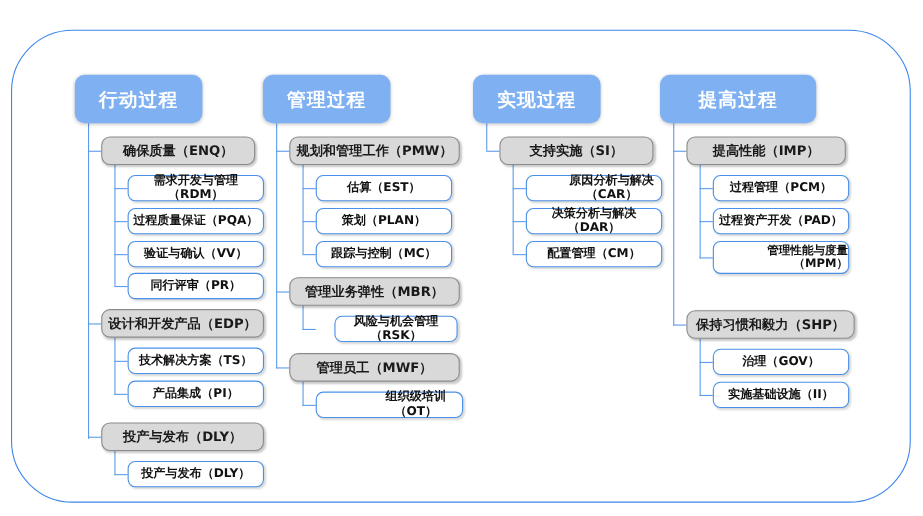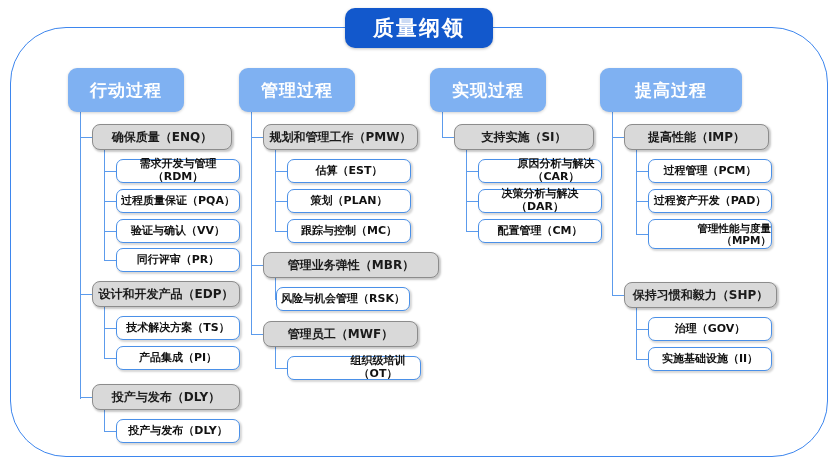--- a/index.html
+++ b/index.html
@@ -63,21 +63,20 @@
   }
   .l4-box.two-line{font-size:10.5px;}
 </style>
 </head>
 <body>
 
 <div id="stage">
 
   <div class="frame"></div>
 
-  <div class="box title-box" style="left:345px;top:8px;width:148px;height:40px;">质量纲领</div>
 
   <div class="box head-box" style="left:68px;top:68px;width:116px;height:44px;">行动过程</div>
   <div class="box head-box" style="left:239px;top:68px;width:116px;height:44px;">管理过程</div>
   <div class="box head-box" style="left:430px;top:68px;width:116px;height:44px;">实现过程</div>
   <div class="box head-box" style="left:600px;top:68px;width:142px;height:44px;">提高过程</div>
 
   <div class="ln v" style="left:80px;top:112px;height:287px;"></div>
   <div class="ln h" style="left:80px;top:137px;width:12px;"></div>
   <div class="ln h" style="left:80px;top:294px;width:12px;"></div>
   <div class="ln h" style="left:80px;top:397px;width:12px;"></div>
@@ -120,26 +119,26 @@
 
   <div class="ln v" style="left:275px;top:150px;height:81px;"></div>
   <div class="ln h" style="left:275px;top:171px;width:12px;"></div>
   <div class="ln h" style="left:275px;top:201px;width:12px;"></div>
   <div class="ln h" style="left:275px;top:231px;width:12px;"></div>
 
   <div class="box l4-box" style="left:287px;top:159px;width:124px;height:24px;">估算（EST）</div>
   <div class="box l4-box" style="left:287px;top:219px;width:124px;height:24px;">跟踪与控制（MC）</div>
   <div class="box l4-box" style="left:287px;top:189px;width:124px;height:24px;">策划（PLAN）</div>
 
-  <div class="box l3-box" style="left:263px;top:252px;width:176px;height:26px;">管理业务弹性（MBR）</div>
+  <div class="box l3-box" style="left:263px;top:252px;width:155px;height:26px;">管理业务弹性（MBR）</div>
 
   <div class="ln v" style="left:275px;top:278px;height:22px;"></div>
   <div class="ln h" style="left:275px;top:299px;width:12px;"></div>
 
-  <div class="box l4-box" style="left:276px;top:287px;width:134px;height:24px;">风险与机会管理（RSK）</div>
+  <div class="box l4-box" style="left:304px;top:287px;width:112px;height:24px;">风险与机会管理（RSK）</div>
 
   <div class="box l3-box" style="left:263px;top:321px;width:155px;height:26px;">管理员工（MWF）</div>
 
   <div class="ln v" style="left:275px;top:347px;height:22px;"></div>
   <div class="ln h" style="left:275px;top:368px;width:12px;"></div>
 
   <div class="box l4-box" style="left:287px;top:356px;width:134px;height:24px;padding-left:48px;">组织级培训（OT）</div>
 
   <div class="ln v" style="left:442px;top:112px;height:25px;"></div>
   <div class="ln h" style="left:442px;top:137px;width:12px;"></div>

